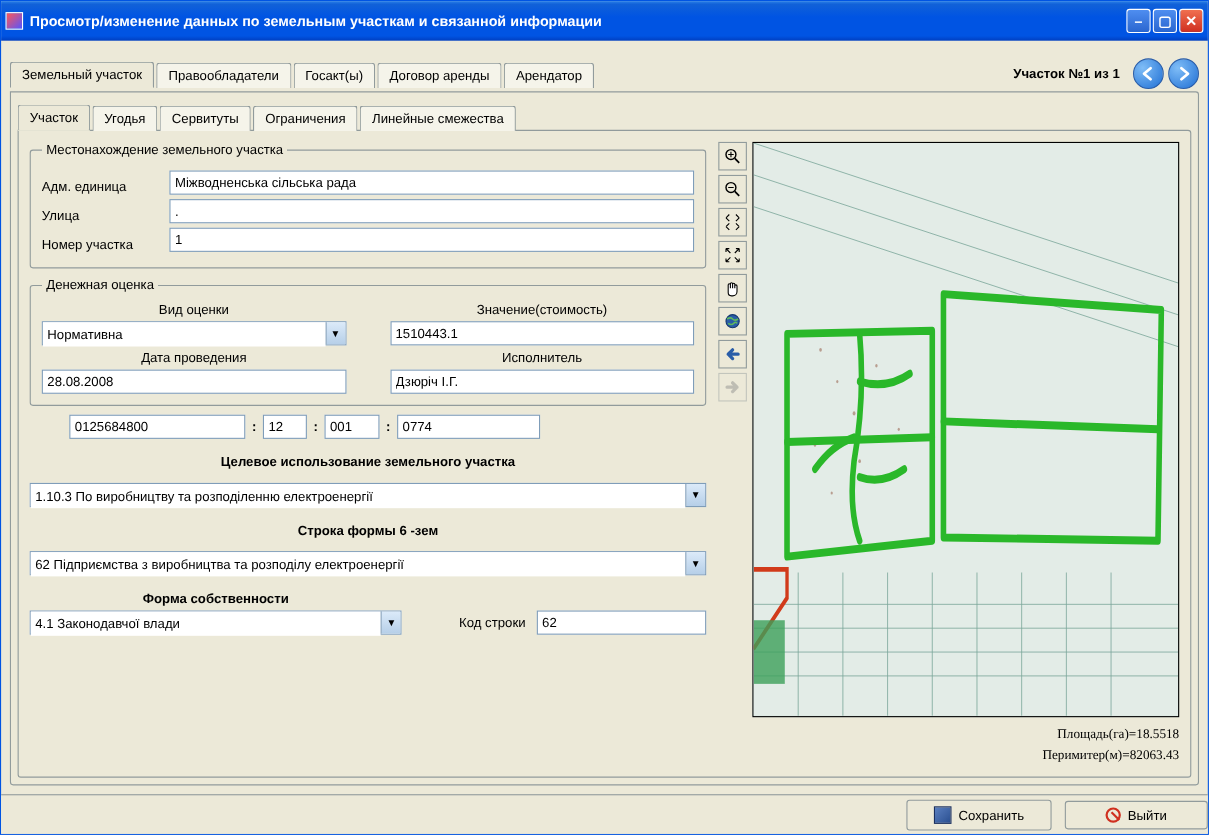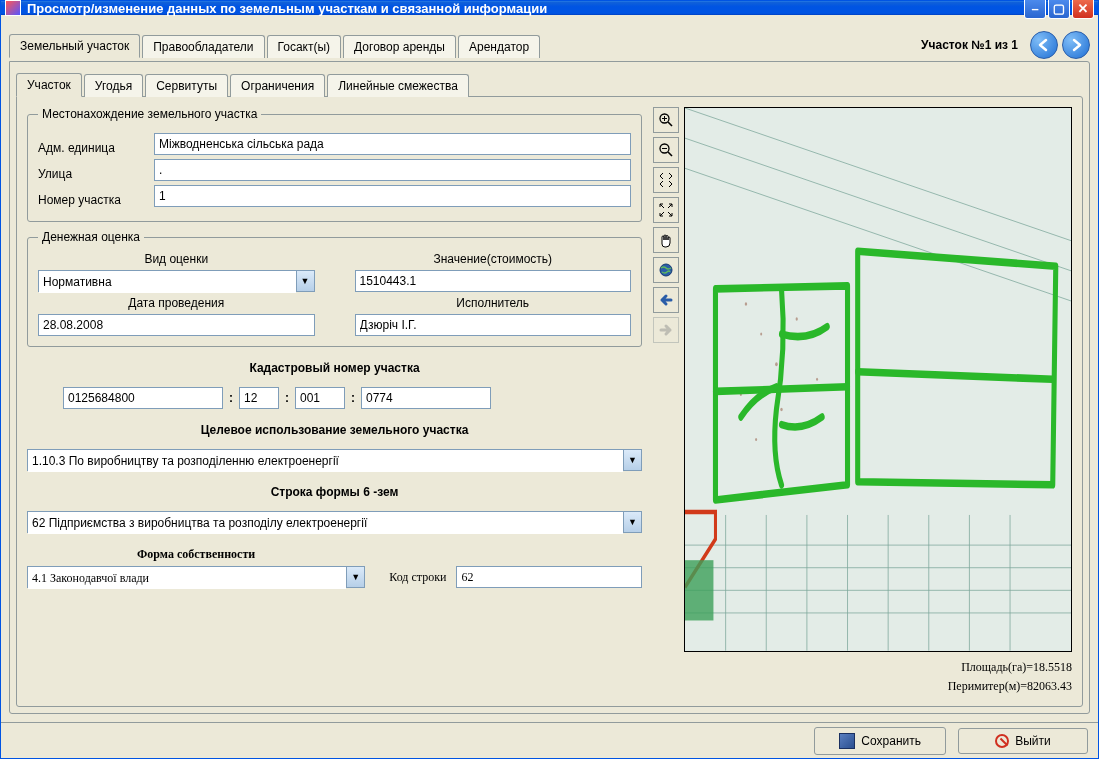--- a/index.html
+++ b/index.html
@@ -13,21 +13,21 @@
   .window {
     width: 1099px;
     height: 759px;
     background: #ece9d8;
     border: 1px solid #0054e3;
     position: relative;
     display: flex;
     flex-direction: column;
   }
   .titlebar {
-    height: 14px;
+    height: 36px;
     background: linear-gradient(to bottom, #2a80e8 0%, #1161d8 8%, #0054e3 40%, #0054e3 88%, #003fc0 100%);
     display: flex;
     align-items: center;
     padding: 0 4px;
     color: #fff;
     font-weight: bold;
     font-size: 13px;
   }
   .titlebar-icon {
     width: 16px; height: 16px;
@@ -225,21 +225,21 @@
     line-height: 1.6;
     font-family: Liberation Serif, serif;
   }
   .footer {
     height: 36px;
     border-top: 1px solid #919b9c;
     display: flex;
     justify-content: flex-end;
     align-items: center;
     gap: 12px;
-    padding: 0 10px;
+    padding: 0 0;
     background: #ece9d8;
   }
   .footbtn {
     border: 1px solid #919b9c;
     background: #ece9d8;
     padding: 5px 24px;
     cursor: pointer;
     display: flex; align-items: center; gap: 6px;
     font: inherit;
     border-radius: 3px;
@@ -352,21 +352,20 @@
               </div>
               <div>
                 <div class="colhdr">Значение(стоимость)</div>
                 <input type="text" value="1510443.1" style="">
                 <div class="colhdr">Исполнитель</div>
                 <input type="text" value="Дзюріч І.Г." style="">
               </div>
             </div>
           </fieldset>
 
-          <div class="section-title">Кадастровый номер участка</div>
           <div class="cadnum-row">
             <input type="text" style="width: 160px;" value="0125684800">
             <span class="cadnum-sep">:</span>
             <input type="text" style="width: 40px;" value="12">
             <span class="cadnum-sep">:</span>
             <input type="text" style="width: 50px;" value="001">
             <span class="cadnum-sep">:</span>
             <input type="text" style="width: 130px;" value="0774">
           </div>
 
@@ -375,21 +374,21 @@
             <input class="combo-text" type="text" value="1.10.3 По виробництву та розподіленню електроенергії" style="">
             <div class="combo-btn">▼</div>
           </div>
 
           <div class="section-title">Строка формы 6 -зем</div>
           <div class="combo">
             <input class="combo-text" type="text" value="62 Підприємства з виробництва та розподілу електроенергії" style="">
             <div class="combo-btn">▼</div>
           </div>
 
-          <div style="display:flex; gap:24px; align-items:flex-end;font-family:Liberation Serif, serif;">
+          <div style="display:flex; gap:52px; align-items:flex-end;">
             <div style="flex:0 0 55%;">
               <div class="section-title">Форма собственности</div>
               <div class="combo">
                 <input class="combo-text" type="text" value="4.1 Законодавчої влади" style="">
                 <div class="combo-btn">▼</div>
               </div>
             </div>
             <div style="flex:1; display:flex; align-items:center; gap:10px;">
               <label>Код строки</label>
               <input type="text" style="width: 130px;" value="62">

